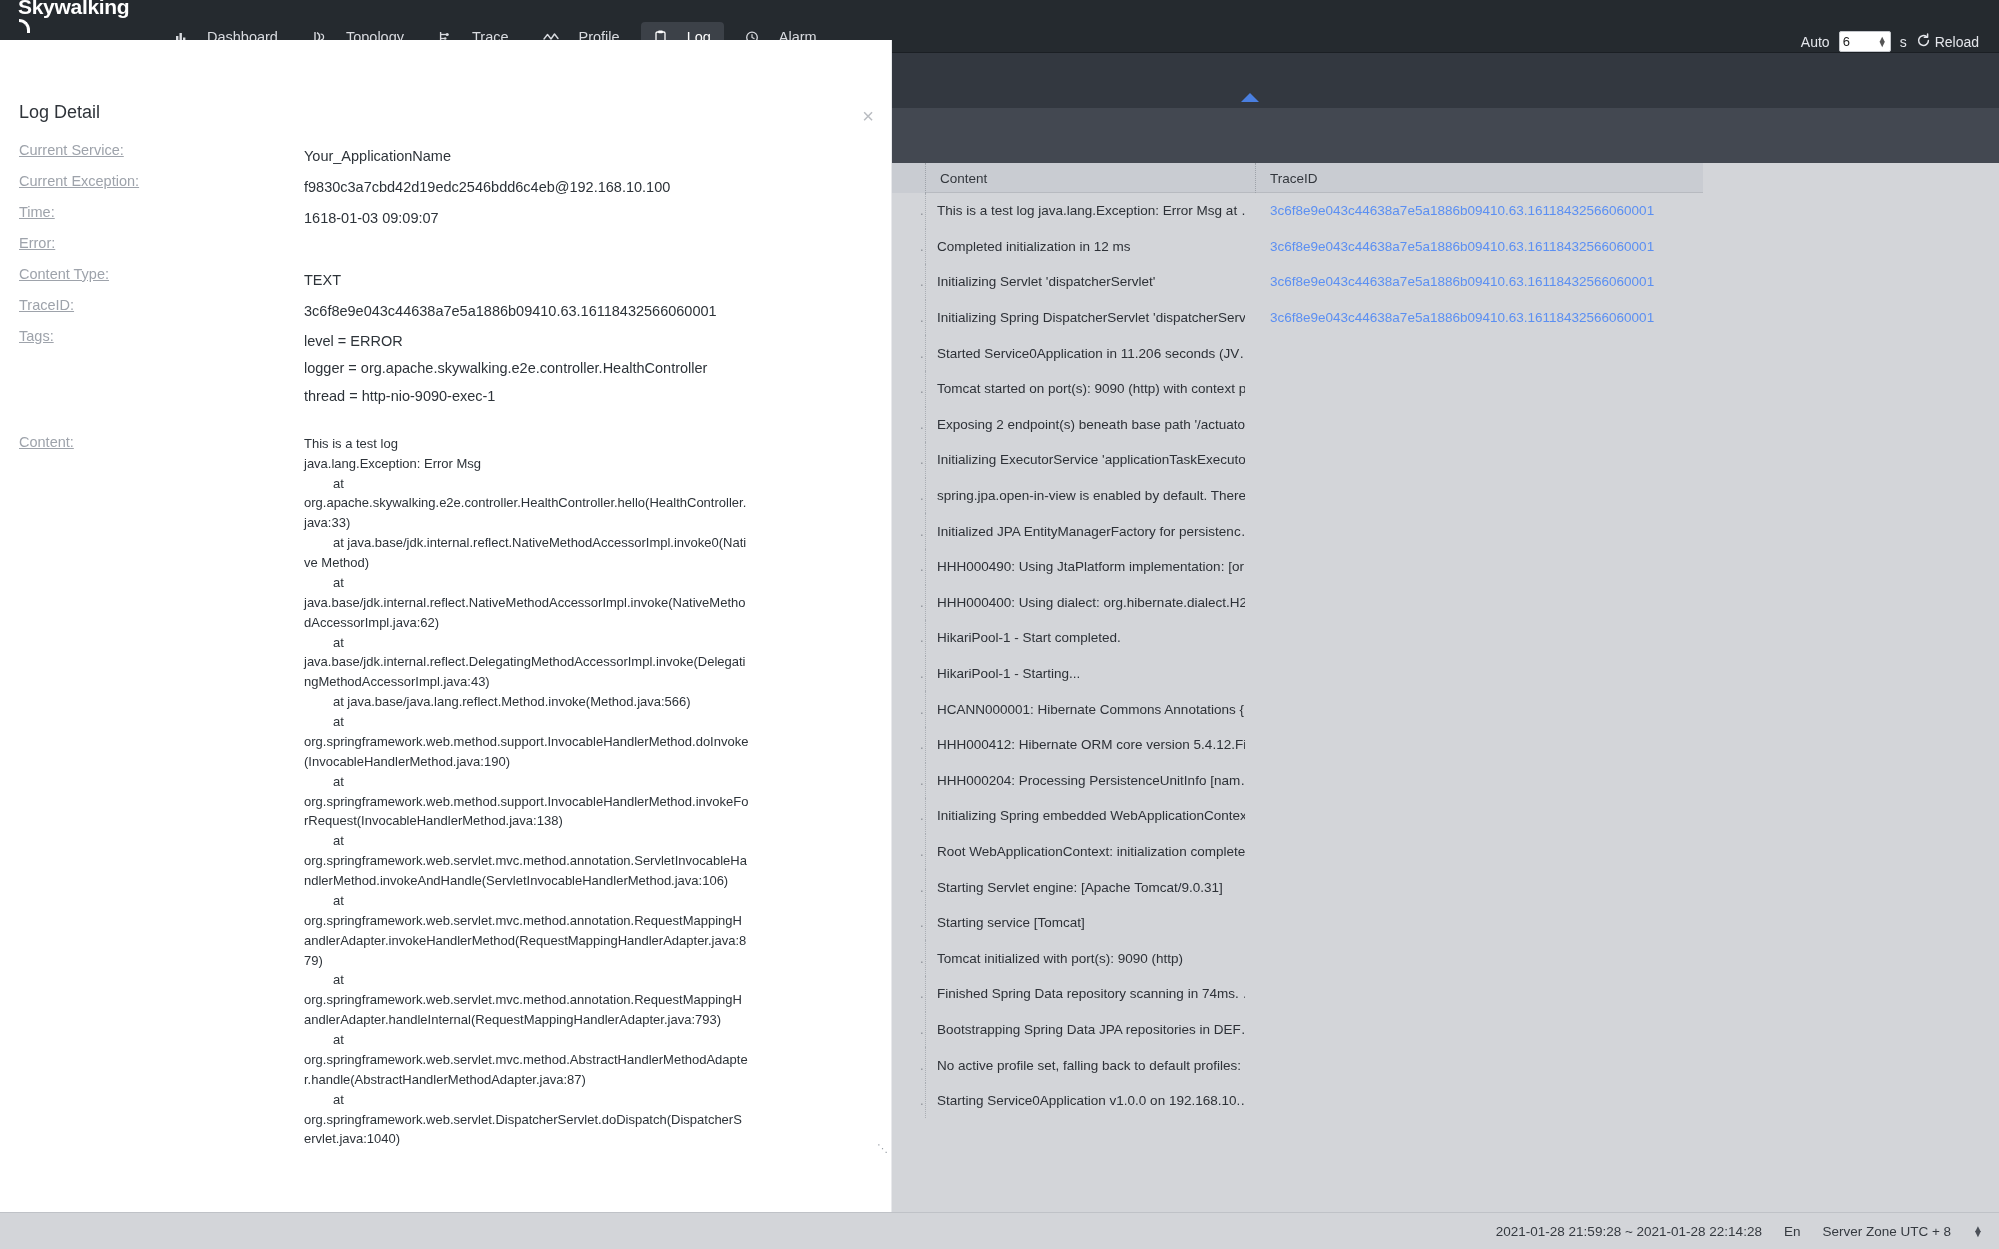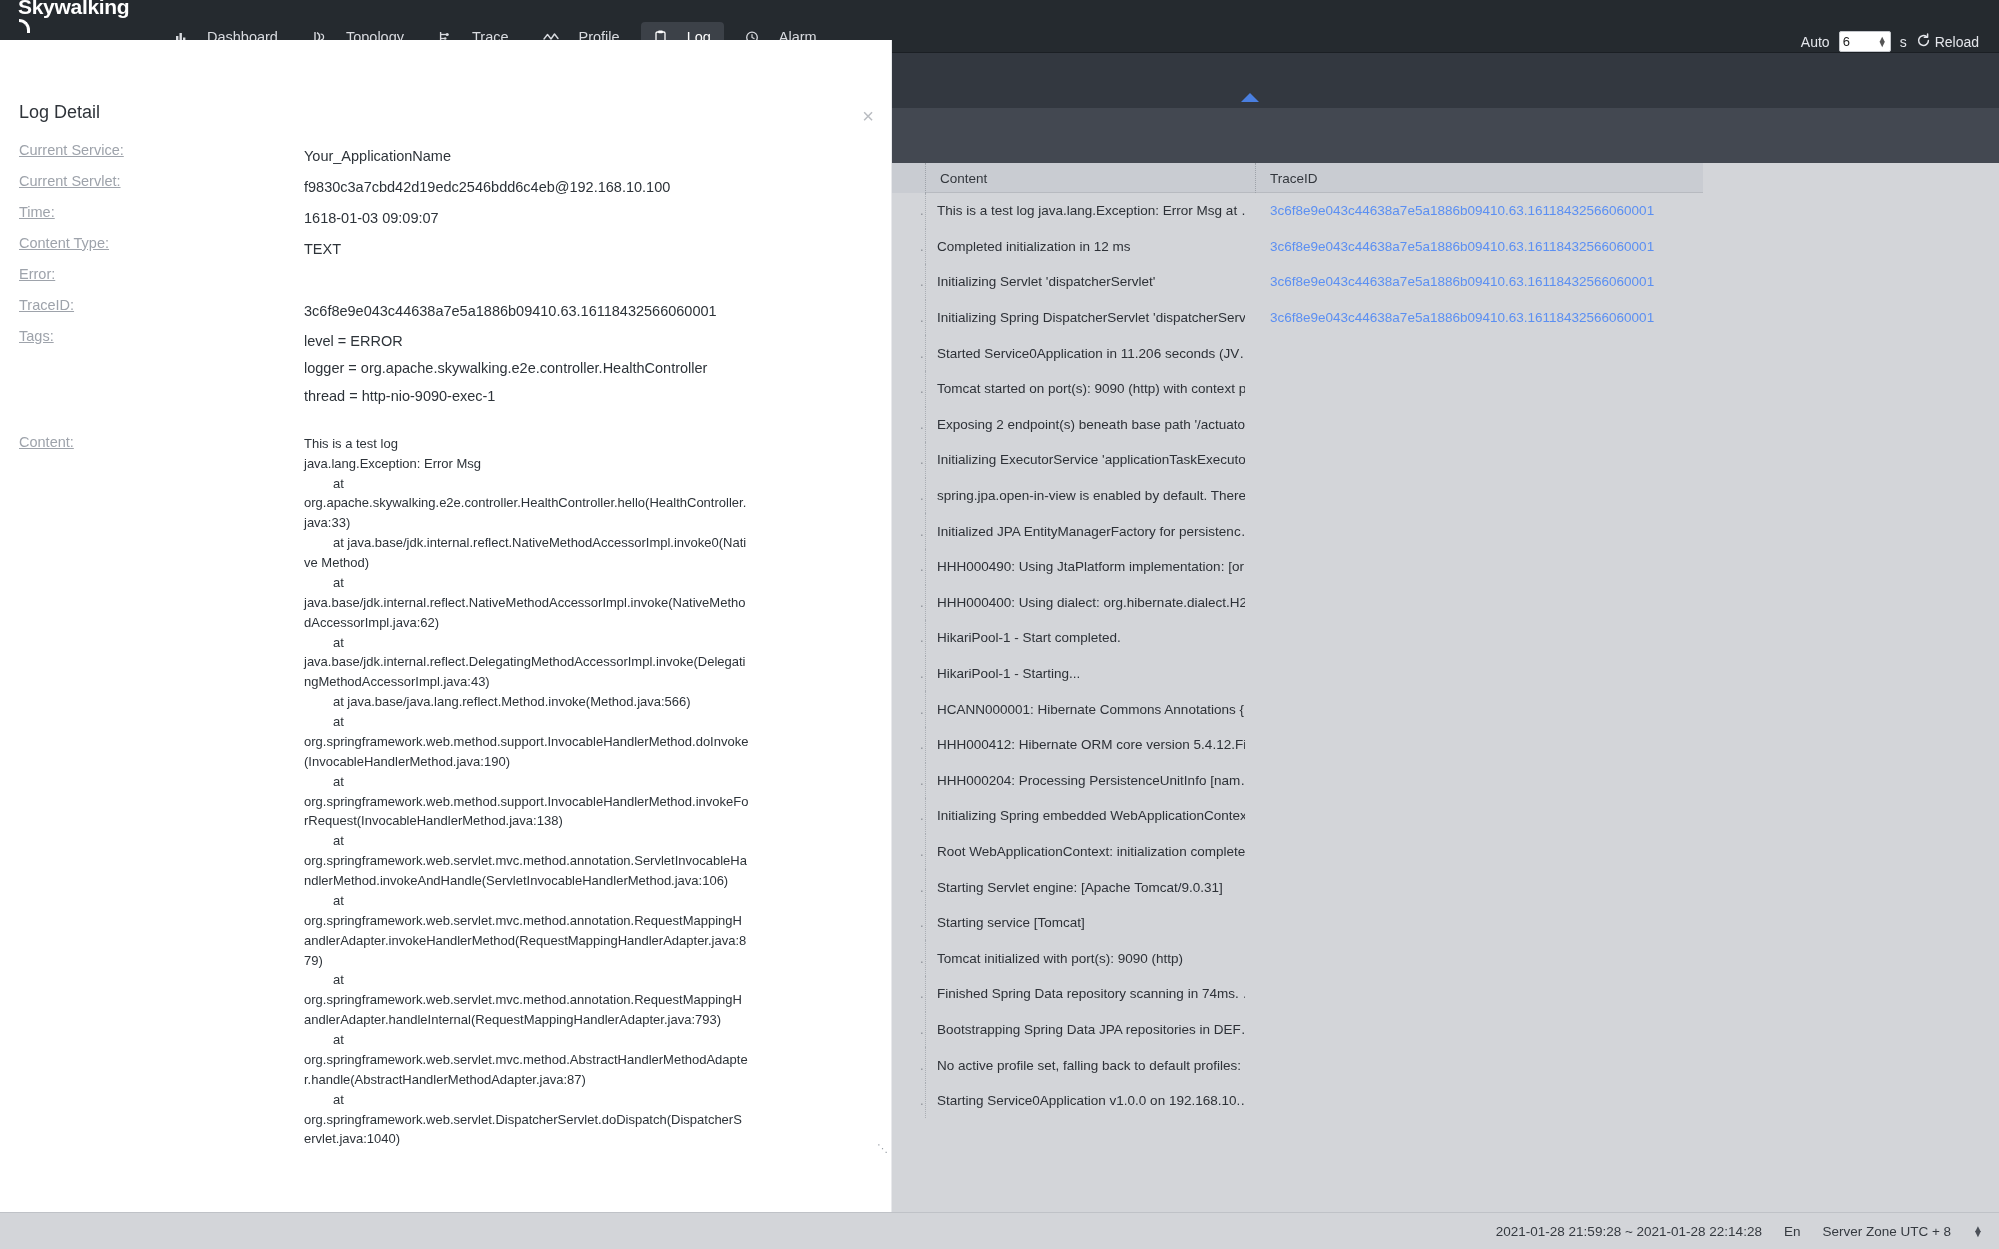--- a/index.html
+++ b/index.html
@@ -534,37 +534,37 @@
     <div class="modal-close">×</div>
 
     <div class="fields">
 
       <div class="field field-row">
         <div class="field-label">Current Service:</div>
         <div class="field-value">Your_ApplicationName</div>
       </div>
 
       <div class="field field-row">
-        <div class="field-label">Current Servlet:</div>
+        <div class="field-label">Current Exception:</div>
         <div class="field-value">f9830c3a7cbd42d19edc2546bdd6c4eb@192.168.10.100</div>
       </div>
 
       <div class="field field-row">
         <div class="field-label">Time:</div>
         <div class="field-value">1618-01-03 09:09:07</div>
       </div>
 
       <div class="field field-row">
+        <div class="field-label">Error:</div>
+        <div class="field-value"></div>
+      </div>
+
+      <div class="field field-row">
         <div class="field-label">Content Type:</div>
         <div class="field-value">TEXT</div>
-      </div>
-
-      <div class="field field-row">
-        <div class="field-label">Error:</div>
-        <div class="field-value"></div>
       </div>
 
       <div class="field field-row">
         <div class="field-label">TraceID:</div>
         <div class="field-value">3c6f8e9e043c44638a7e5a1886b09410.63.16118432566060001</div>
       </div>
 
       <div class="field">
         <div class="field-label">Tags:</div>
         <div class="field-value tags-value" id="tags-value">

